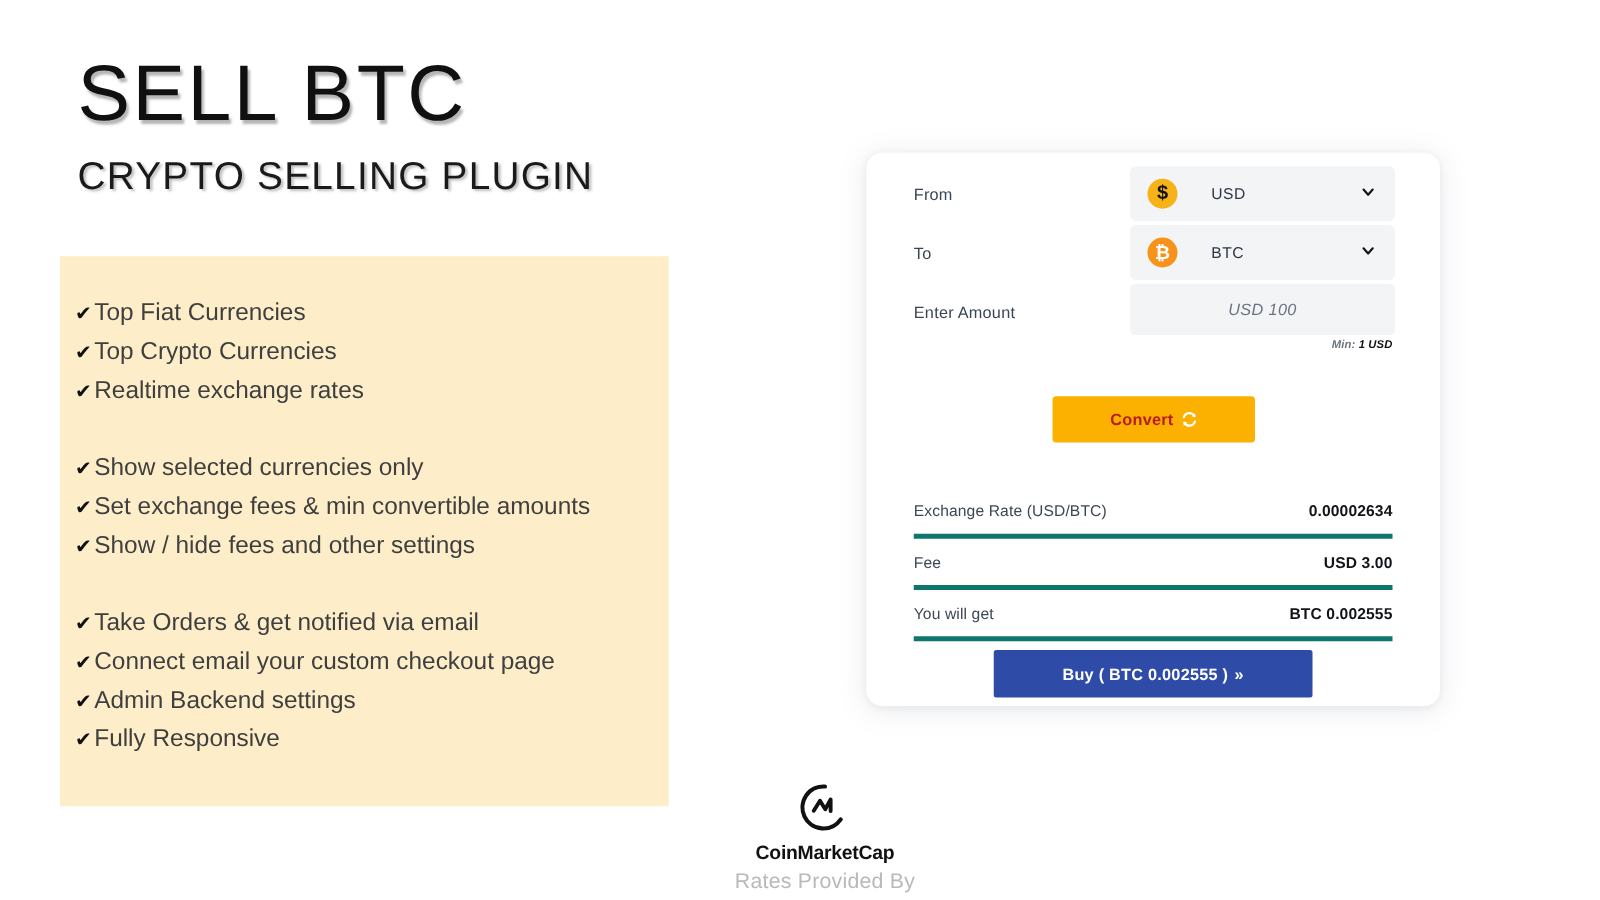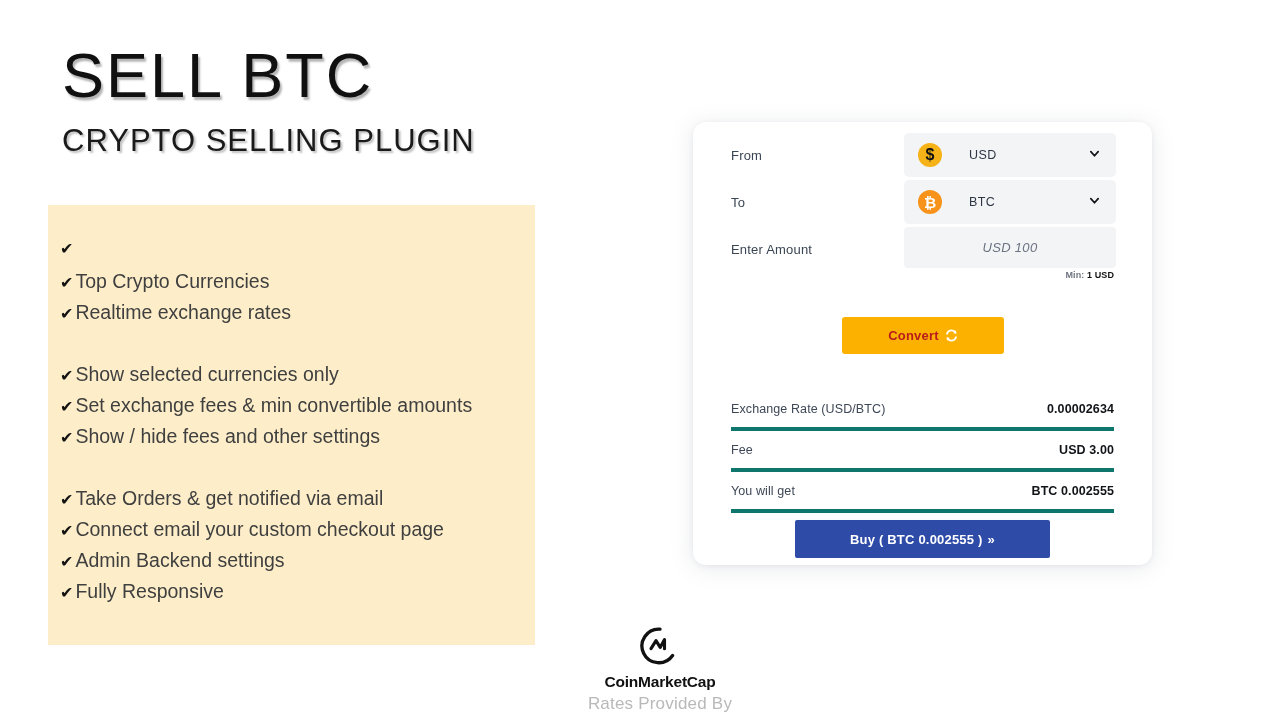--- a/index.html
+++ b/index.html
@@ -187,20 +187,21 @@
   }
 
   #min-note {
     position: absolute;
     right: 38px;
     top: 148px;
     font-size: 9px;
     color: #111111;
     font-weight: bold;
     letter-spacing: 0.1px;
+    font-style: italic;
   }
   #min-note .min-prefix {
     color: #6f7580;
     font-weight: bold;
   }
 
   #convert-button {
     position: absolute;
     left: 149px;
     top: 195px;
@@ -302,20 +303,21 @@
 <div id="left-column">
 
   <div id="page-title">SELL BTC</div>
   <div id="page-subtitle">CRYPTO SELLING PLUGIN</div>
 
   <div id="feature-panel"></div>
 
   <div id="feature-list">
       <div class="feature-item">
         <span class="check-icon">✔</span>
+        <span class="feature-label">Top Fiat Currencies</span>
       </div>
       <div class="feature-item">
         <span class="check-icon">✔</span>
         <span class="feature-label">Top Crypto Currencies</span>
       </div>
       <div class="feature-item">
         <span class="check-icon">✔</span>
         <span class="feature-label">Realtime exchange rates</span>
       </div>
       <div class="feature-item spacer"></div>

